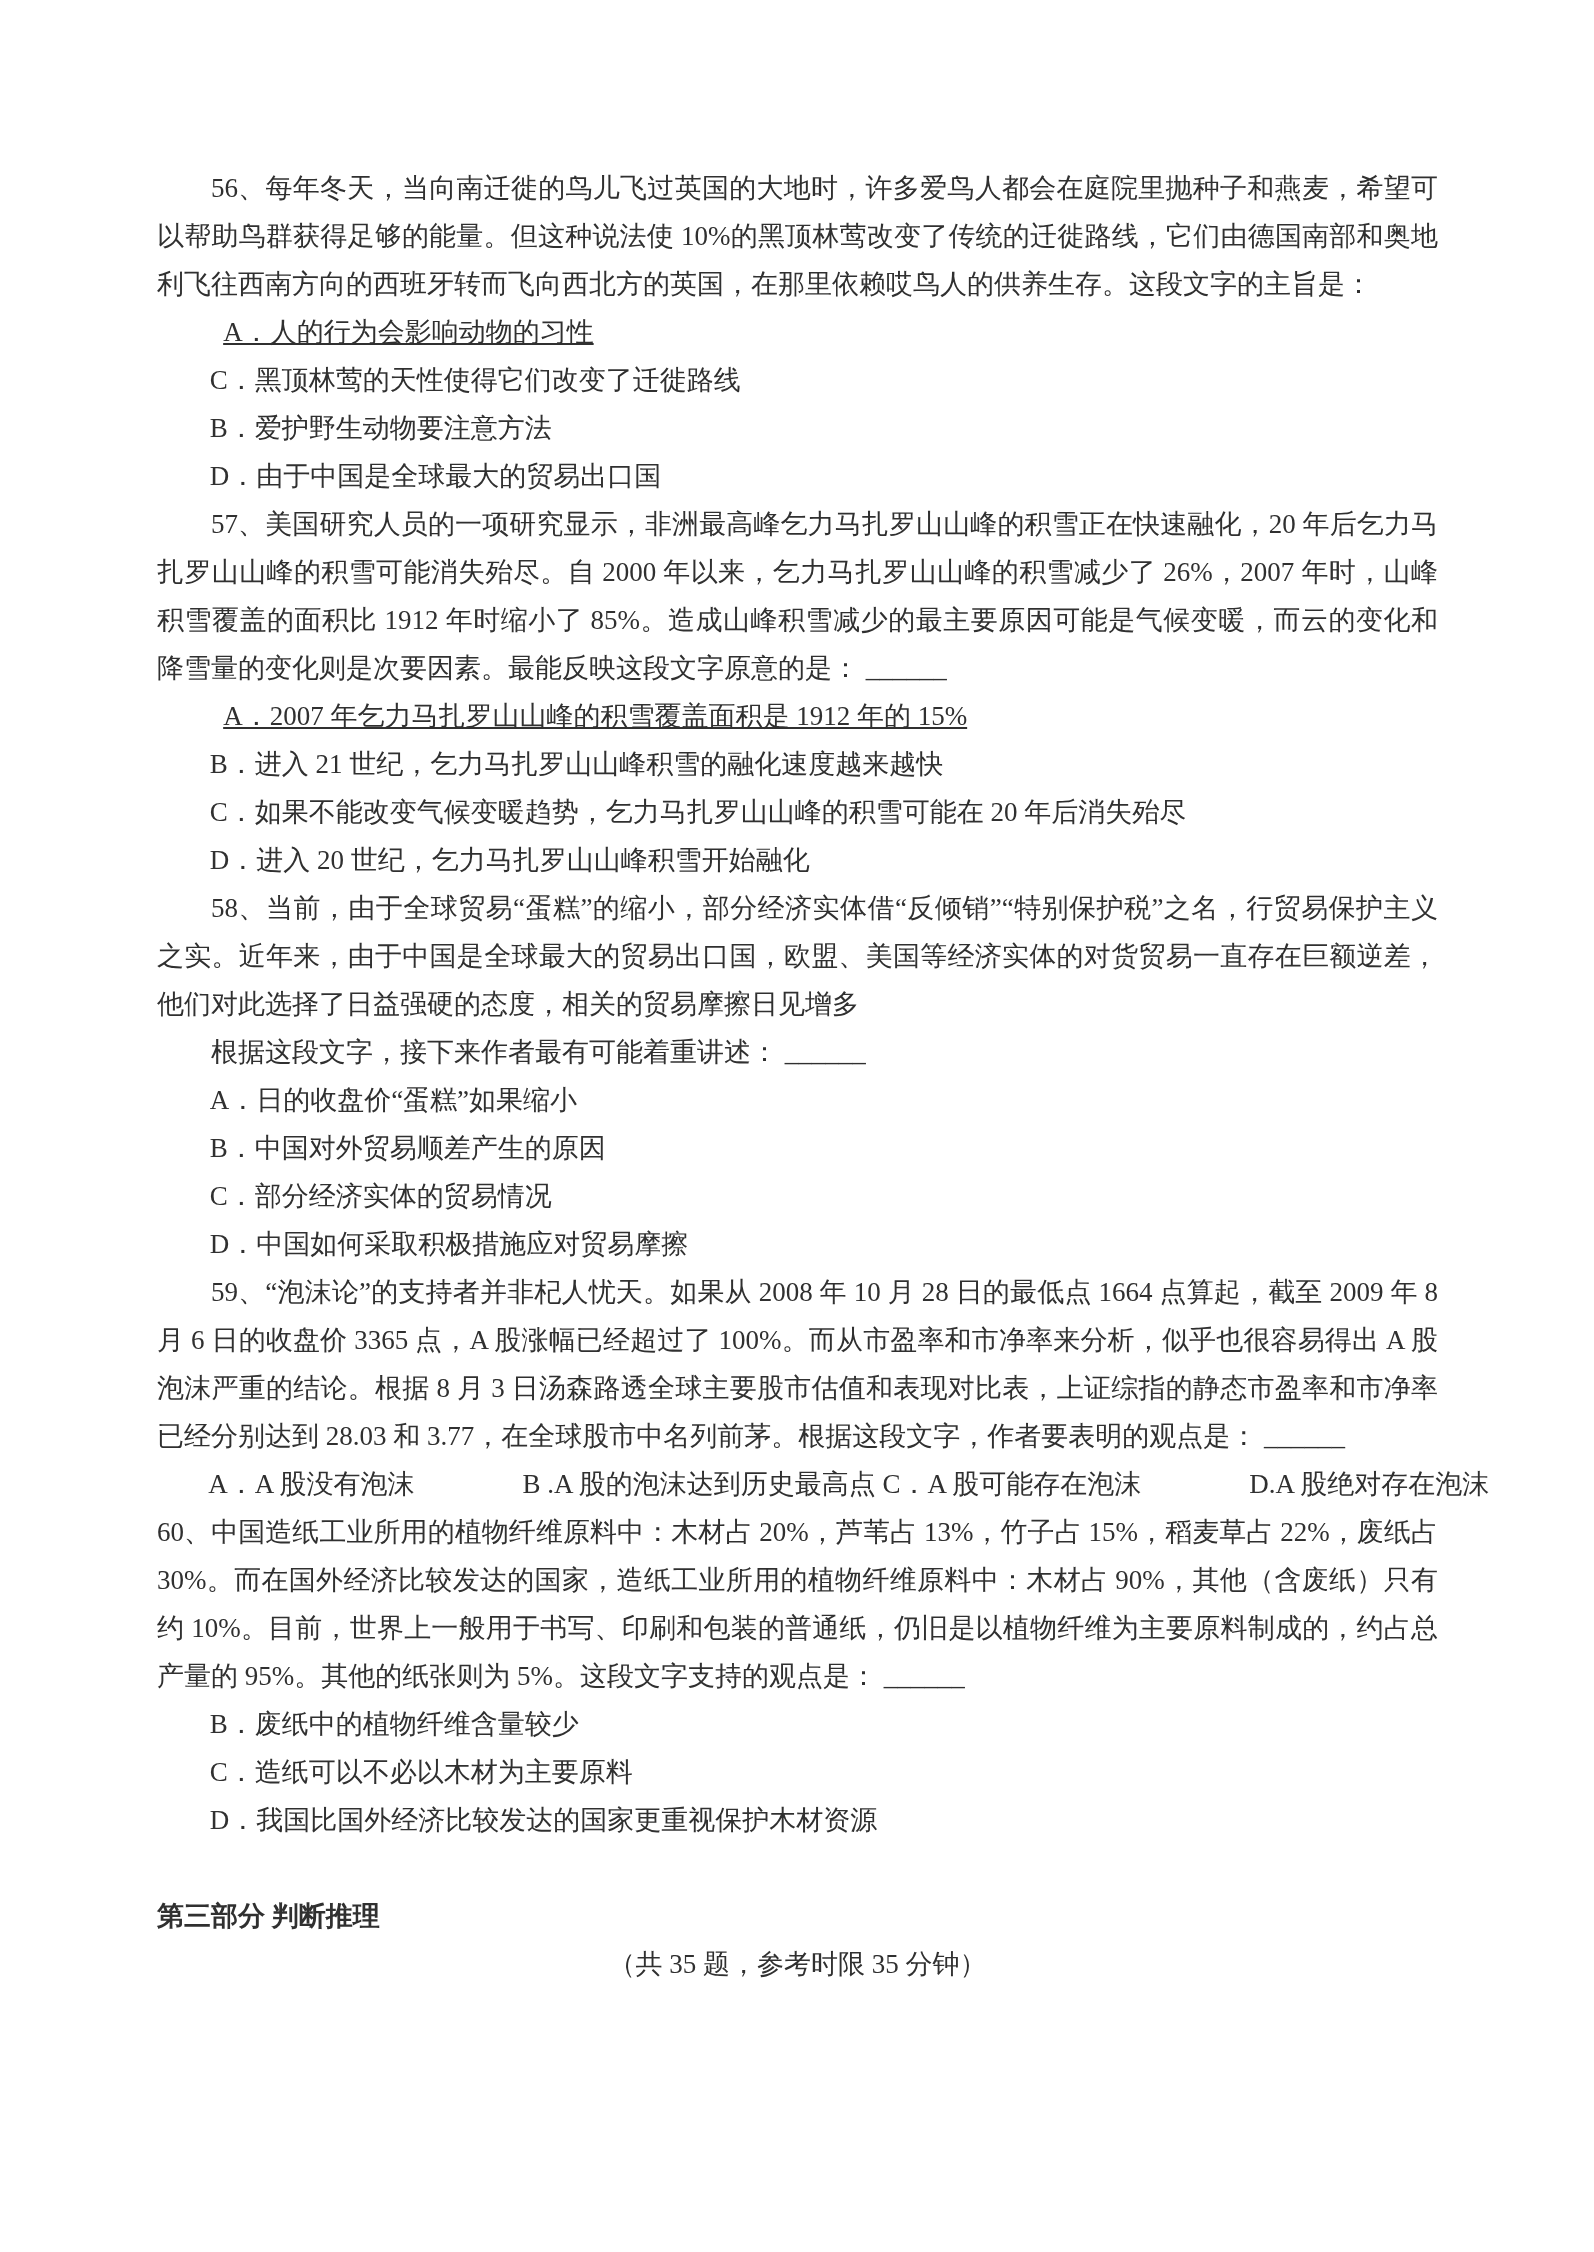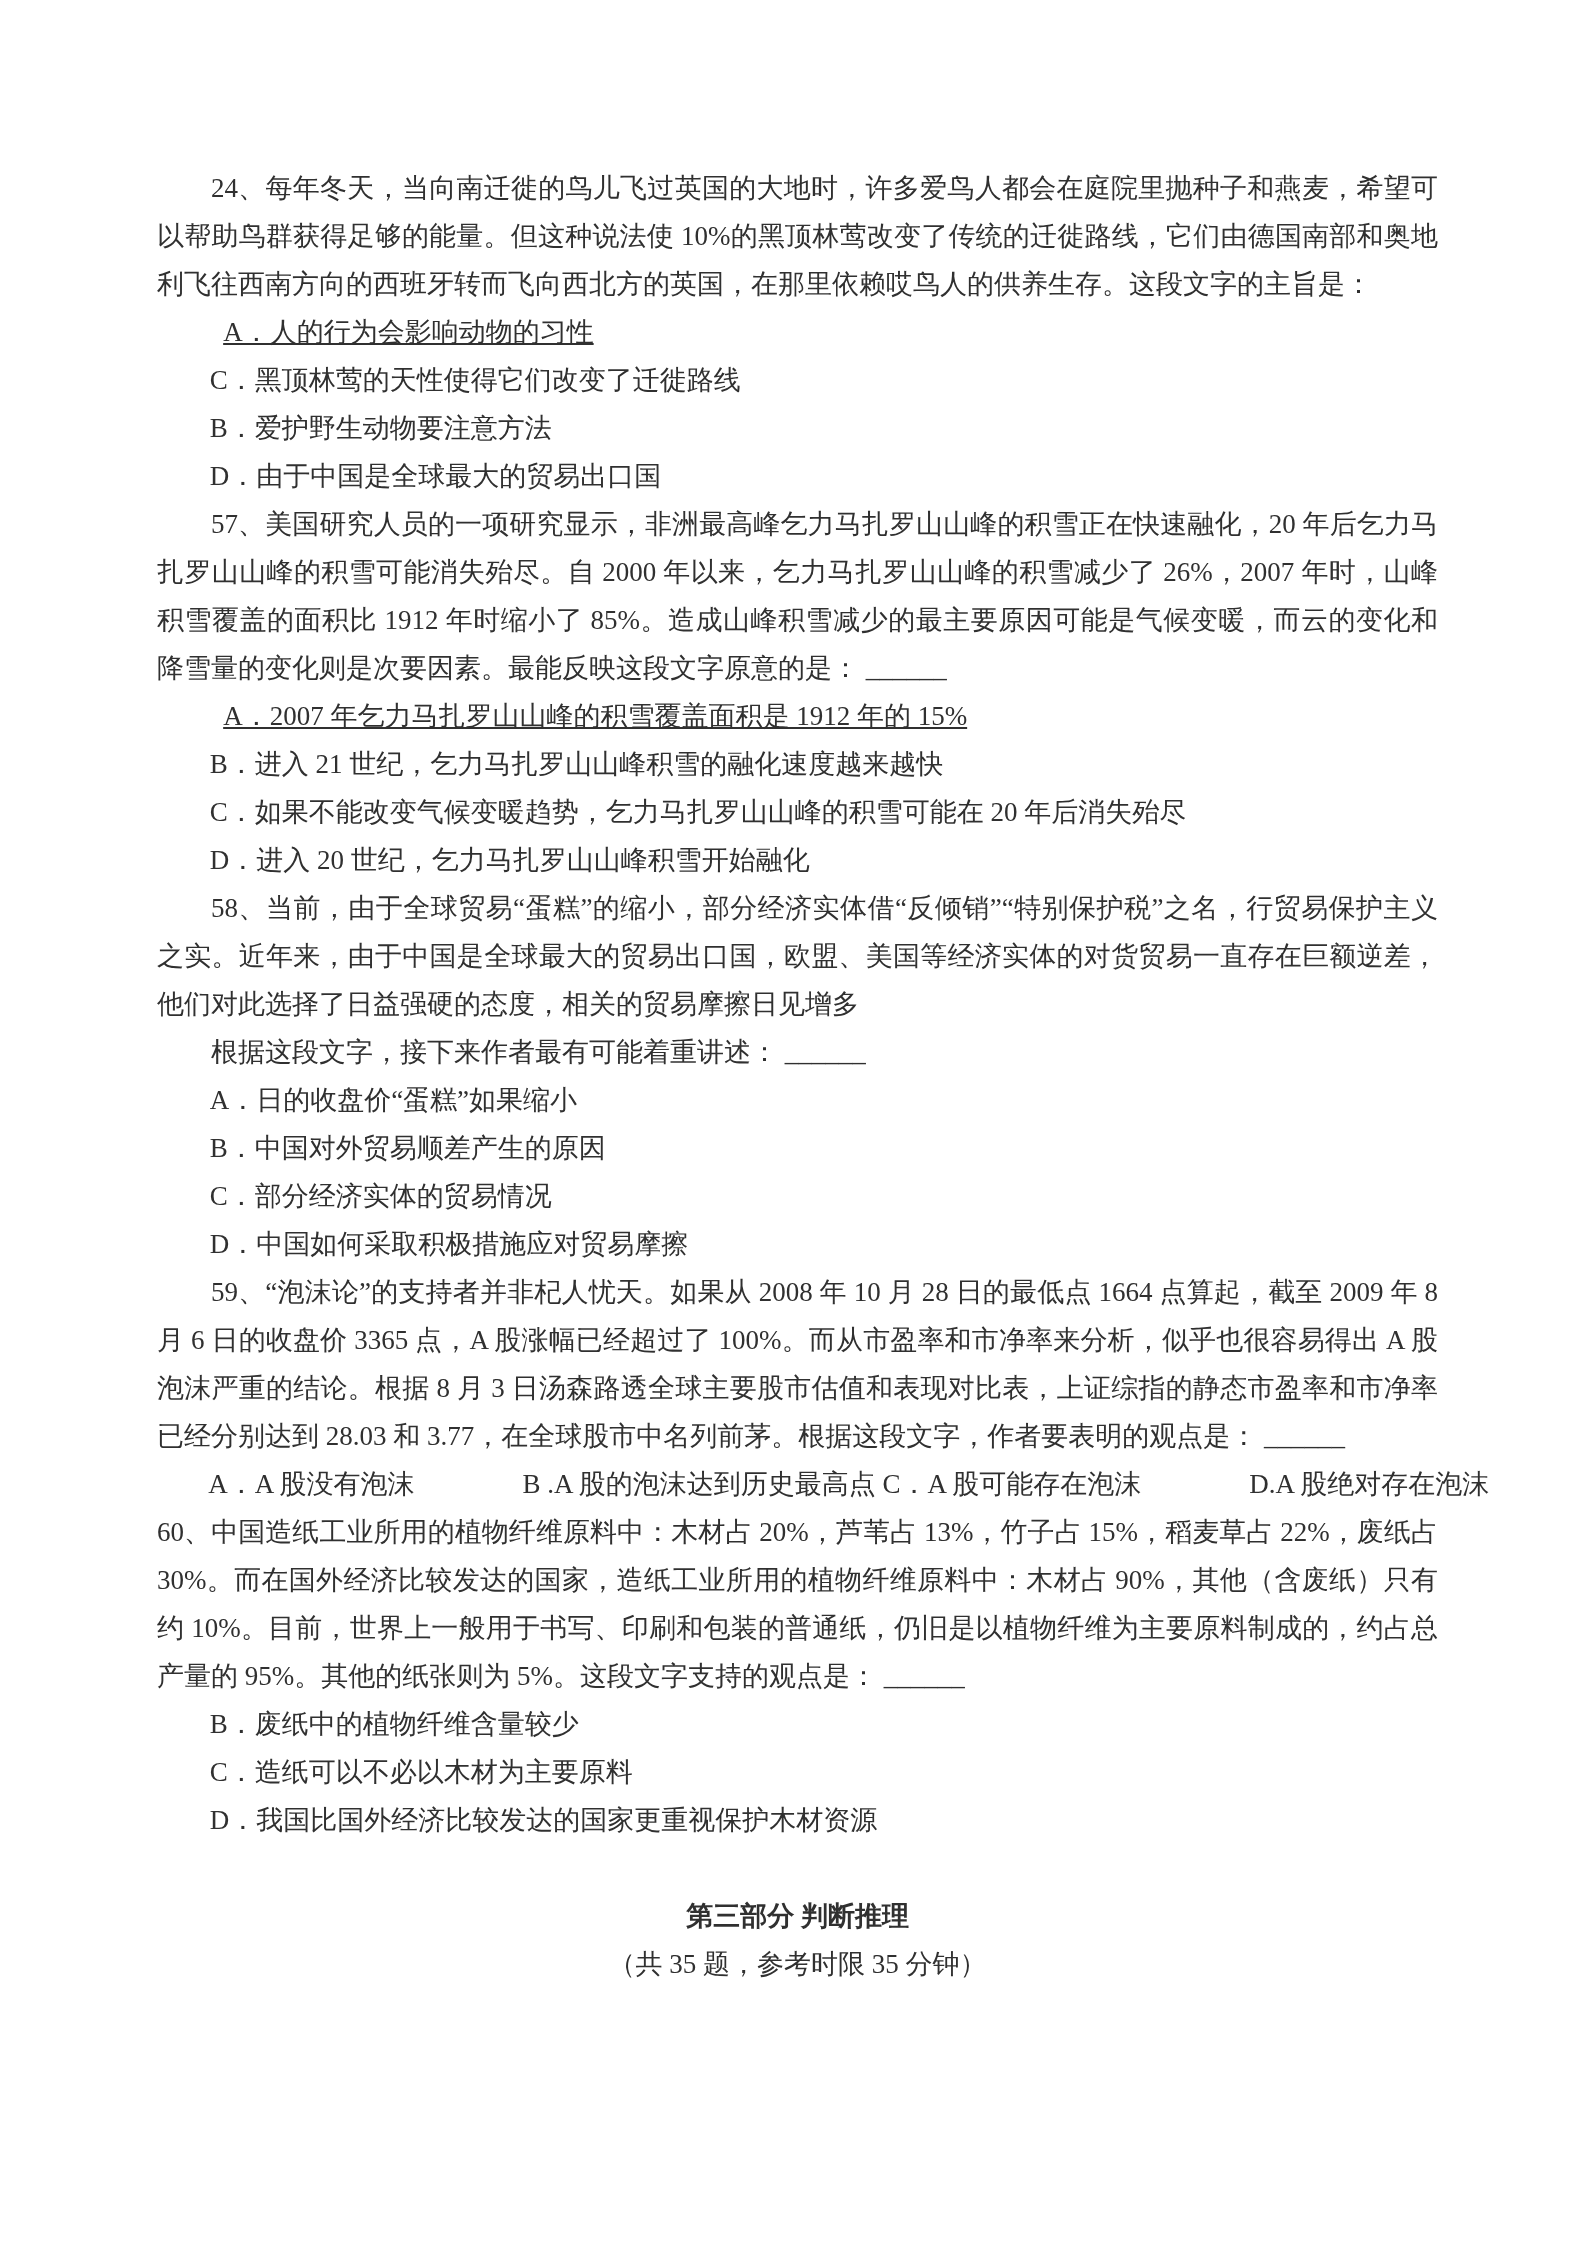--- a/index.html
+++ b/index.html
@@ -20,30 +20,30 @@
     line-height: 48px;
     color: #303030;
   }
   p { margin: 0; padding: 0; }
   .stem { text-align: justify; text-indent: 2em; }
   .stem.no-indent { text-indent: 0; }
   .prompt { text-align: left; text-indent: 2em; }
   .option { text-align: left; padding-left: 1.95em; }
   .option.wide { padding-left: 2.45em; text-decoration: underline; }
   .inline-options { text-align: left; padding-left: 1.9em; white-space: pre; }
-  .part-title { margin-top: 48px; text-align: center; font-weight: bold; }
+  .part-title { margin-top: 48px; text-align: left; font-weight: bold; }
   .part-sub { text-align: center; }
 </style>
 </head>
 <body>
 
 <div class="page">
 
   <div>
-    <p class="stem">24、每年冬天，当向南迁徙的鸟儿飞过英国的大地时，许多爱鸟人都会在庭院里抛种子和燕麦，希望可以帮助鸟群获得足够的能量。但这种说法使 10%的黑顶林莺改变了传统的迁徙路线，它们由德国南部和奥地利飞往西南方向的西班牙转而飞向西北方的英国，在那里依赖哎鸟人的供养生存。这段文字的主旨是：</p>
+    <p class="stem">56、每年冬天，当向南迁徙的鸟儿飞过英国的大地时，许多爱鸟人都会在庭院里抛种子和燕麦，希望可以帮助鸟群获得足够的能量。但这种说法使 10%的黑顶林莺改变了传统的迁徙路线，它们由德国南部和奥地利飞往西南方向的西班牙转而飞向西北方的英国，在那里依赖哎鸟人的供养生存。这段文字的主旨是：</p>
     <p class="option wide">A．人的行为会影响动物的习性</p>
     <p class="option">C．黑顶林莺的天性使得它们改变了迁徙路线</p>
     <p class="option">B．爱护野生动物要注意方法</p>
     <p class="option">D．由于中国是全球最大的贸易出口国</p>
   </div>
 
   <div>
     <p class="stem">57、美国研究人员的一项研究显示，非洲最高峰乞力马扎罗山山峰的积雪正在快速融化，20 年后乞力马扎罗山山峰的积雪可能消失殆尽。自 2000 年以来，乞力马扎罗山山峰的积雪减少了 26%，2007 年时，山峰积雪覆盖的面积比 1912 年时缩小了 85%。造成山峰积雪减少的最主要原因可能是气候变暖，而云的变化和降雪量的变化则是次要因素。最能反映这段文字原意的是： ______</p>
     <p class="option wide">A．2007 年乞力马扎罗山山峰的积雪覆盖面积是 1912 年的 15%</p>
     <p class="option">B．进入 21 世纪，乞力马扎罗山山峰积雪的融化速度越来越快</p>

